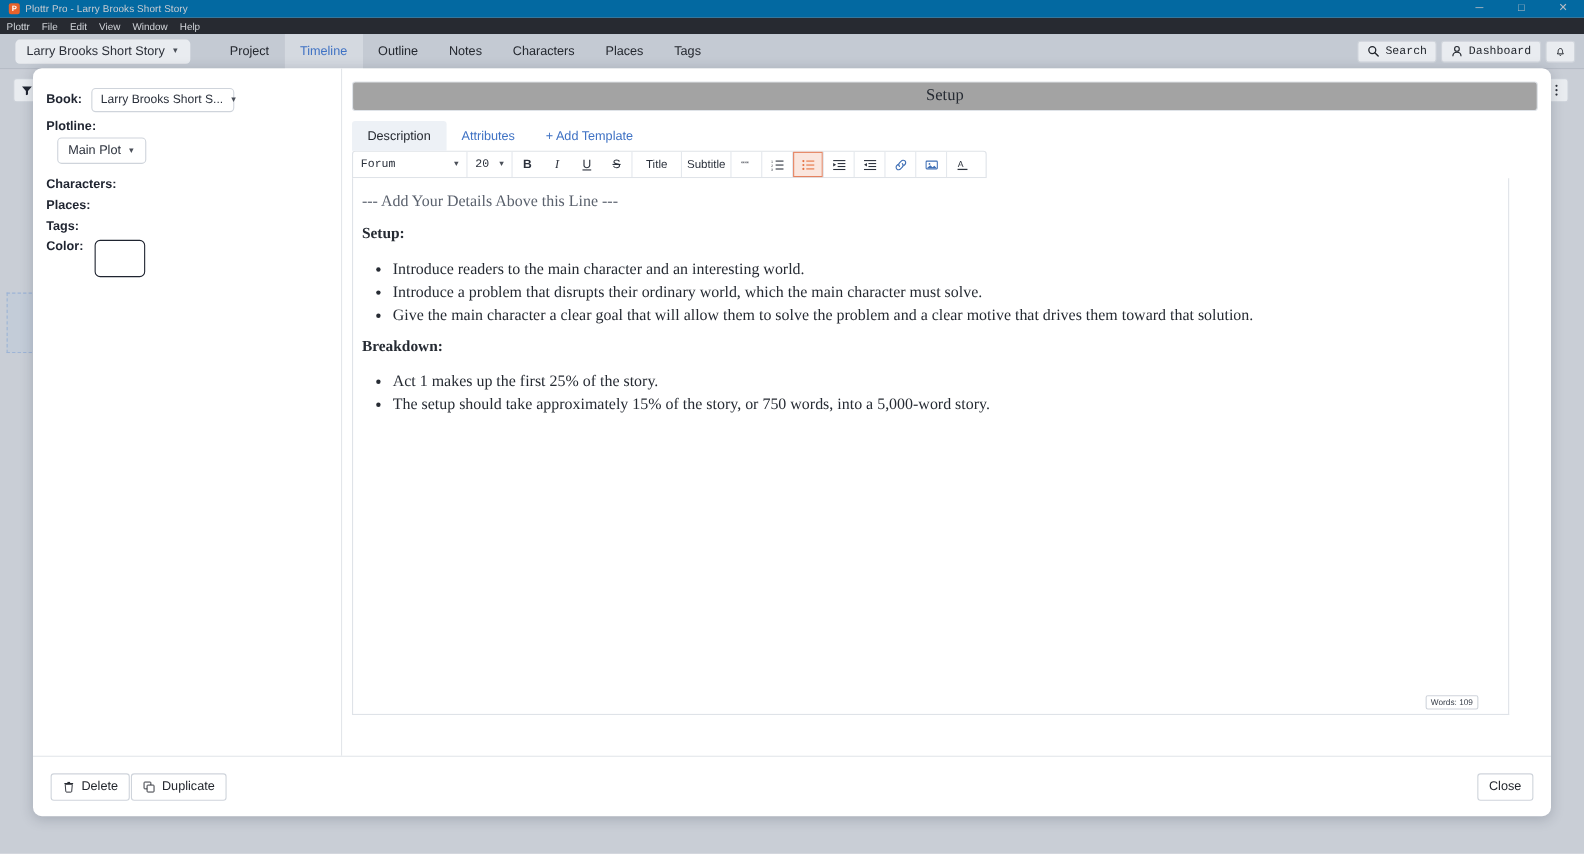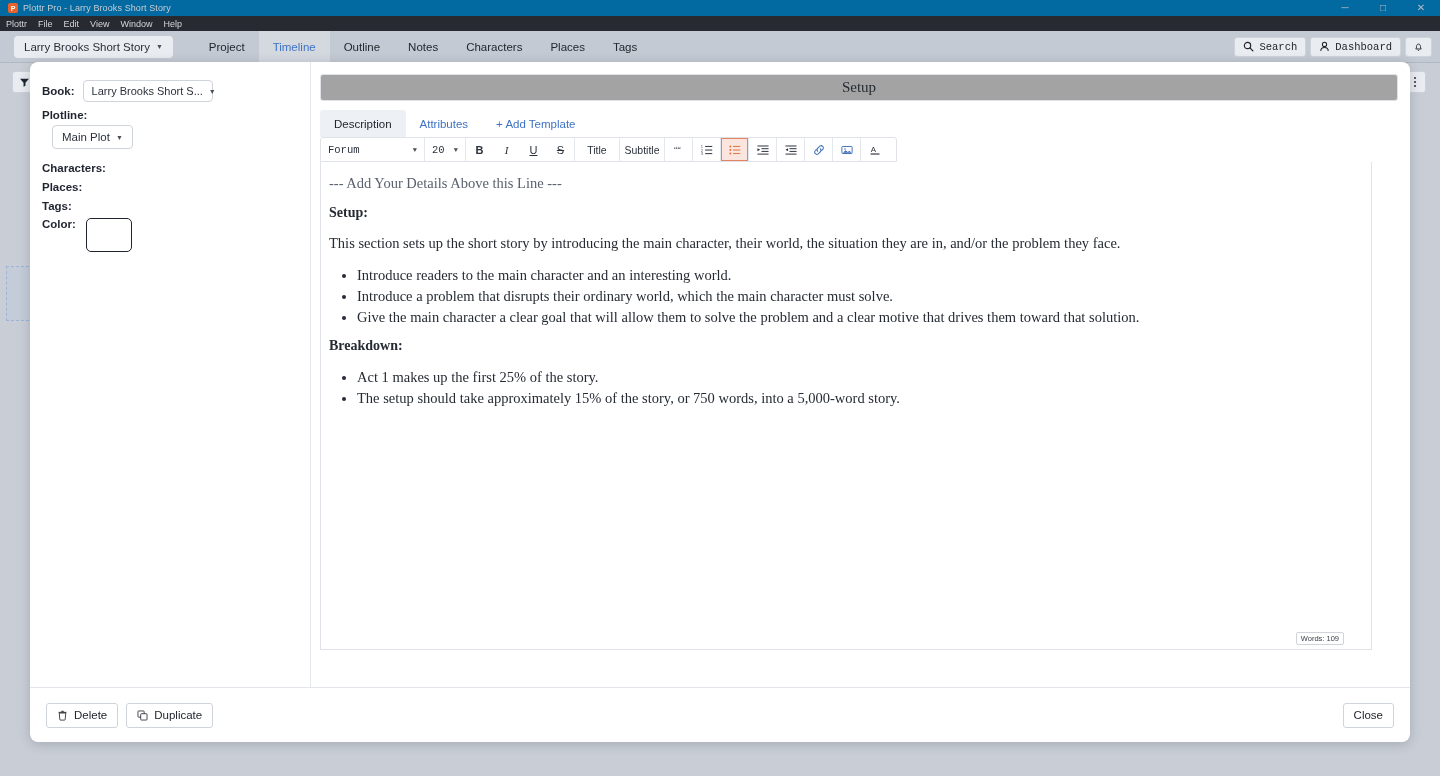--- a/index.html
+++ b/index.html
@@ -177,21 +177,21 @@
     font-family:"Liberation Sans", sans-serif;
   }
 
   
   .modal-footer{
     position:absolute; left:0; bottom:0; width:100%; height:55px;
     border-top:1px solid #e3e6ea;
     display:flex; align-items:center; justify-content:space-between;
     padding:0 16px;
   }
-  .footer-left{ display:flex; gap:8px; }
+  .footer-left{ display:flex; gap:1px; }
   .btn{
     height:25px; border:1px solid #cfd4db; background:#fff; border-radius:3px;
     display:flex; align-items:center; gap:6px; padding:0 10px;
     font-size:11.5px; color:#22262d;
   }
   svg{ display:block; }
 </style>
 </head>
 <body>
 
@@ -437,21 +437,20 @@
                   <text x="2.2" y="11" font-size="10.5" font-family="Liberation Sans, sans-serif" fill="#2b313c">A</text>
                   <rect x="2" y="12.6" width="12" height="1.5" fill="#2b313c"></rect>
                 </svg>
           </span>
         </div>
       </div>
 
       <div class="doc">
         <p class="dim">--- Add Your Details Above this Line ---</p>
         <p class="h">Setup:</p>
-        <p>This section sets up the short story by introducing the main character, their world, the situation they are in, and/or the problem they face.</p>
         <ul>
           <li>Introduce readers to the main character and an interesting world.</li>
           <li>Introduce a problem that disrupts their ordinary world, which the main character must solve.</li>
           <li>Give the main character a clear goal that will allow them to solve the problem and a clear motive that drives them toward that solution.</li>
         </ul>
         <p class="h">Breakdown:</p>
         <ul>
           <li>Act 1 makes up the first 25% of the story.</li>
           <li>The setup should take approximately 15% of the story, or 750 words, into a 5,000-word story.</li>
         </ul>

